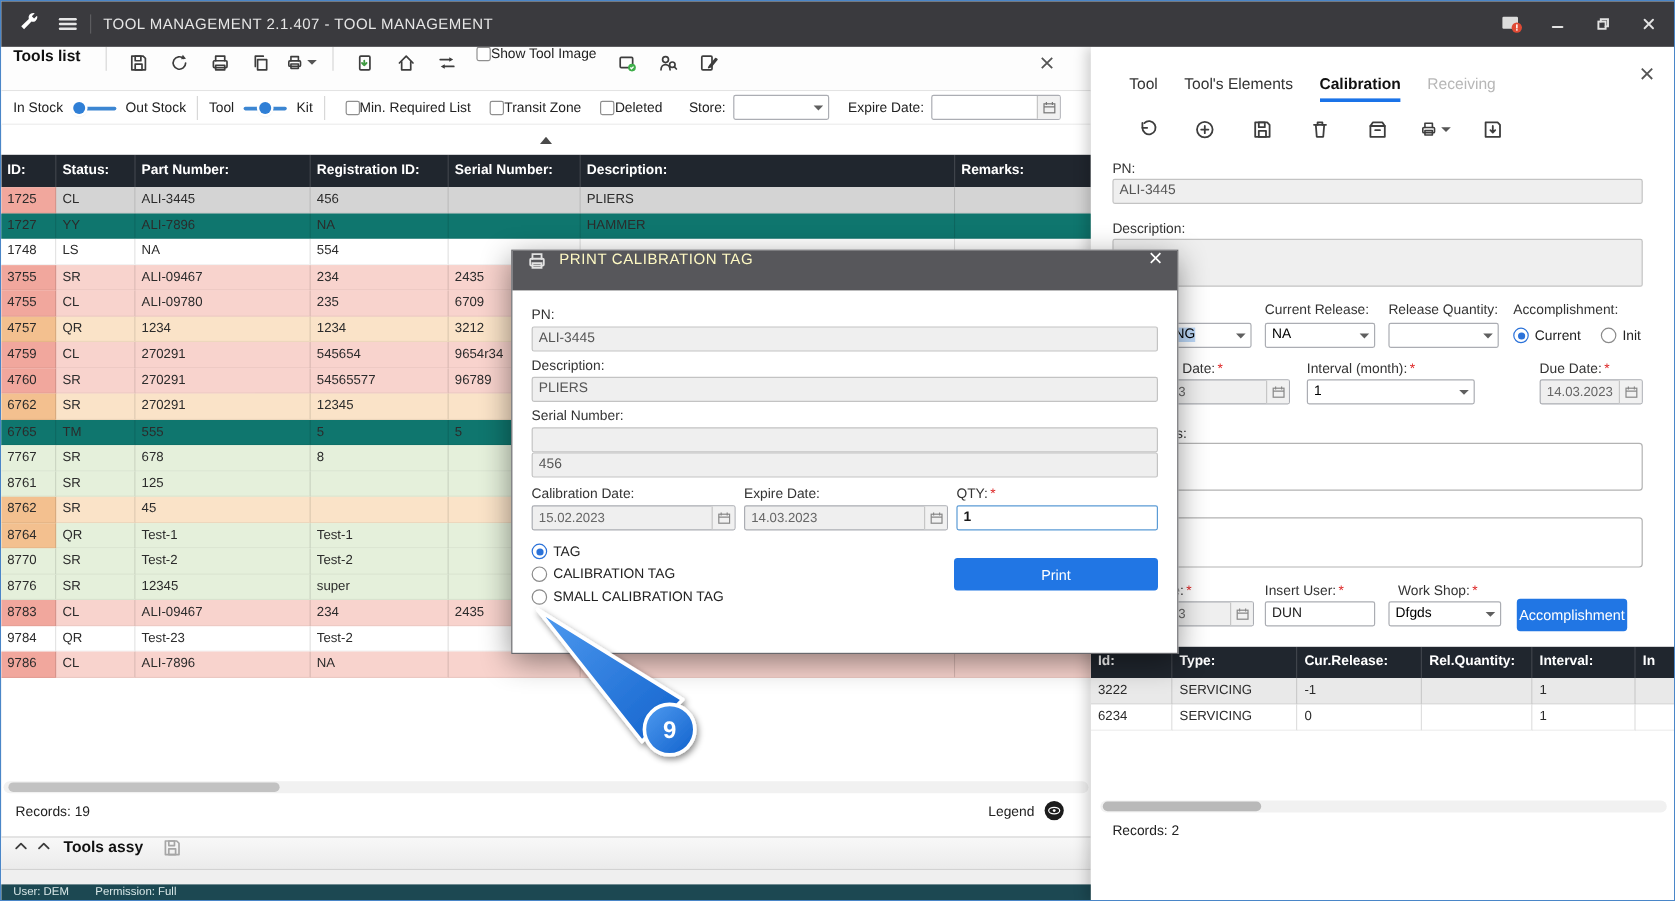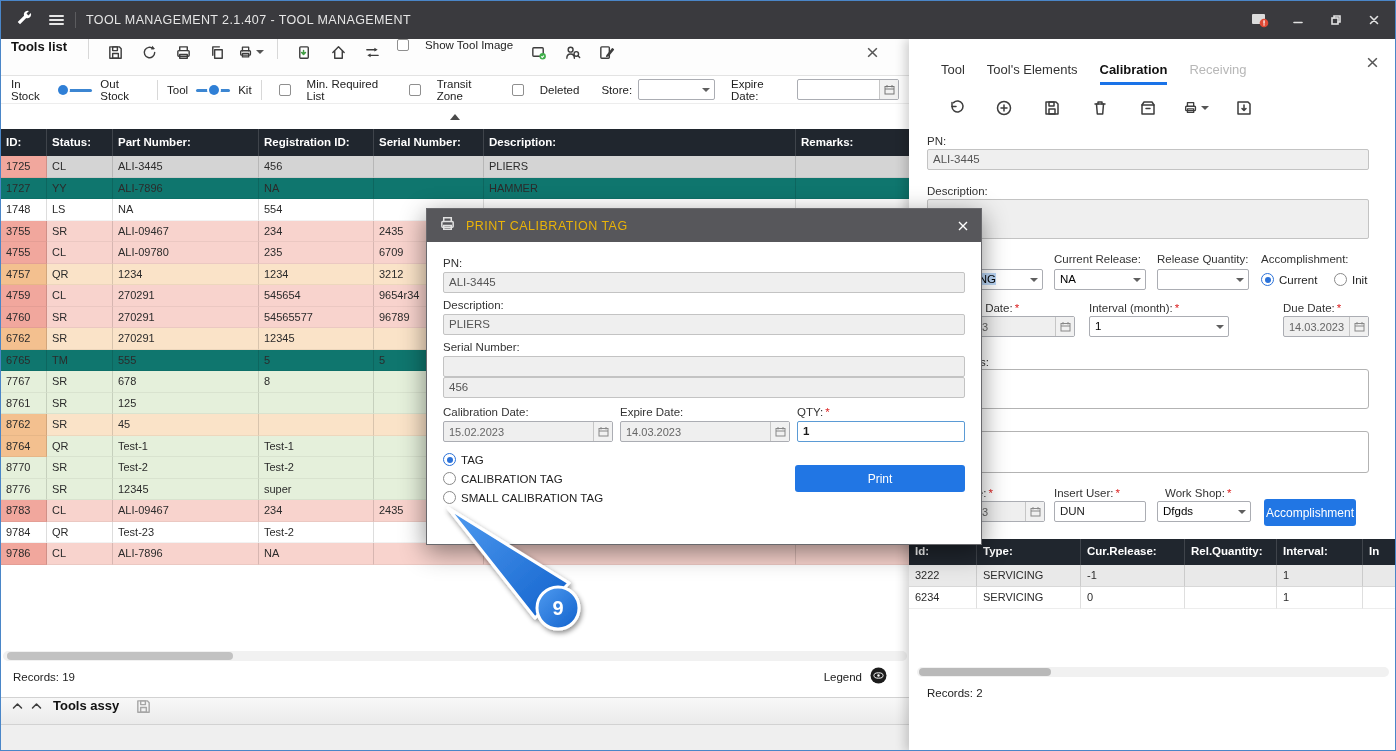--- a/index.html
+++ b/index.html
@@ -19,21 +19,21 @@
   
   .statusbar{position:absolute;left:0;bottom:0;width:1396px;height:13px;background:#1c4852;color:#d9e8e8;font-size:9.5px;display:flex;gap:22px;align-items:center;padding:0 10px;z-index:4}
 
   
   .left-panel{position:absolute;left:0;top:38px;width:908px;height:713px;background:#fff;overflow:hidden;z-index:2}
   .lp-toolbar{position:absolute;left:0;top:0;width:908px;height:37px;display:flex;align-items:flex-start;background:#fdfdfd;border-bottom:1px solid #e3e3e3;padding:0 10px}
   .lp-title{font-size:13px;font-weight:bold;color:#111;margin-right:12px}
   .v-sep{width:1px;height:20px;background:#d8d8d8;margin:0 9px}
   .icbtn{width:26px;height:26px;display:flex;align-items:center;justify-content:center;margin:0 4px;cursor:pointer;border-radius:3px}
   .caret{width:0;height:0;border-left:4px solid transparent;border-right:4px solid transparent;border-top:4px solid #555;margin-left:2px}
-  .cklabel{display:flex;align-items:center;gap:16px;font-size:11.5px;color:#222;margin:0 8px}
+  .cklabel{display:flex;align-items:center;gap:0;font-size:11.5px;color:#222;margin:0 8px}
   .cb{width:12px;height:12px;border:1px solid #8f8f8f;background:#fff;border-radius:2px;flex-shrink:0}
   .lp-close{margin-left:auto;margin-right:14px}
 
   .lp-filters{position:absolute;left:0;top:37px;width:908px;height:28px;display:flex;align-items:center;padding:0 10px;background:#fff;border-bottom:1px solid #ededed;font-size:11.5px;color:#222}
   .toggle{position:relative;width:36px;height:12px;margin:0 8px;cursor:pointer}
   .toggle .track{position:absolute;left:0;right:0;top:5px;height:3px;background:#3c86d2;border-radius:2px}
   .toggle .knob{position:absolute;top:1px;width:10px;height:10px;border-radius:50%;background:#2f7fd6;box-shadow:0 0 0 2px #fff,0 1px 2px rgba(0,0,0,.4)}
   .combo{position:relative;height:21px;border:1px solid #abadb3;background:#fff;font-size:11.5px;padding:3px 16px 0 5px;border-radius:2px;cursor:pointer}
   .combo .chev{position:absolute;right:4px;top:8px;width:0;height:0;border-left:4px solid transparent;border-right:4px solid transparent;border-top:4px solid #5f5f5f}
   .dfield{display:flex;height:21px;border:1px solid #abadb3;background:#fff;border-radius:2px}
@@ -93,21 +93,21 @@
   .rp-records{position:absolute;left:18px;top:648px;font-size:11.5px;color:#222}
   .radio{display:flex;align-items:center;gap:5px;height:19px;font-size:11.5px;color:#222;cursor:pointer}
   .rb{width:13px;height:13px;border:1px solid #8a8a8a;border-radius:50%;background:#fff;display:inline-block;position:relative;flex-shrink:0}
   .rb.sel{border-color:#2b72d9}
   .rb.sel::after{content:"";position:absolute;inset:2.5px;background:#2b72d9;border-radius:50%}
   .btn-blue{background:#2176e4;color:#fff;border:none;border-radius:3px;font-size:12px;font-family:inherit;cursor:pointer}
   .selhl{background:#bcd8f8}
 
   
   .dialog{position:absolute;left:425px;top:207px;width:556px;height:337px;background:#fff;border:1px solid #69696d;box-shadow:0 7px 24px rgba(0,0,0,.45);z-index:20}
-  .dlg-head{height:33px;background:#57575b;color:#eab308;display:flex;align-items:center;gap:10px;padding:0 12px}
+  .dlg-head{height:33px;background:#57575b;color:#fef9c3;display:flex;align-items:flex-start;gap:10px;padding:0 12px}
   .dlg-title{font-size:12.5px;letter-spacing:.5px}
   .dlg-x{margin-left:auto;cursor:pointer;display:flex;align-items:center}
   .dlg-body{padding:9px 16px 0 16px}
   .dlg-label{font-size:11.5px;color:#333;margin:6px 0 3px}
   .dlg-cols{display:flex;gap:7px;margin-top:2px}
   .dlg-col{width:170px}
   .dlg-foot{display:flex;margin-top:8px}
   .qty-input{height:21px;width:100%;border:1px solid #5b9bd5;background:#fff;font-size:11.5px;font-weight:bold;color:#1a1a1a;padding:3px 5px 0;border-radius:2px}
 
   
@@ -157,20 +157,24 @@
           </svg>
         </span>
       <span class="tb-btn">
           <svg width="12" height="12" viewBox="0 0 12 12">
             <path class="ic-w" d="M2.5 2.5l7 7M9.5 2.5l-7 7"></path>
           </svg>
         </span>
     </span>
   </div>
 
+  <div class="statusbar">
+    <span>User: DEM</span>
+    <span>Permission: Full</span>
+  </div>
 
   <div class="left-panel">
 
     <div class="lp-toolbar">
       <span class="lp-title">Tools list</span>
       <span class="v-sep"></span>
       <span class="icbtn">
           <svg width="17" height="17" viewBox="0 0 18 18">
             <path class="ic" d="M3 3h10l2 2v10H3z"></path>
             <rect class="ic" x="6" y="10" width="6" height="5"></rect>

